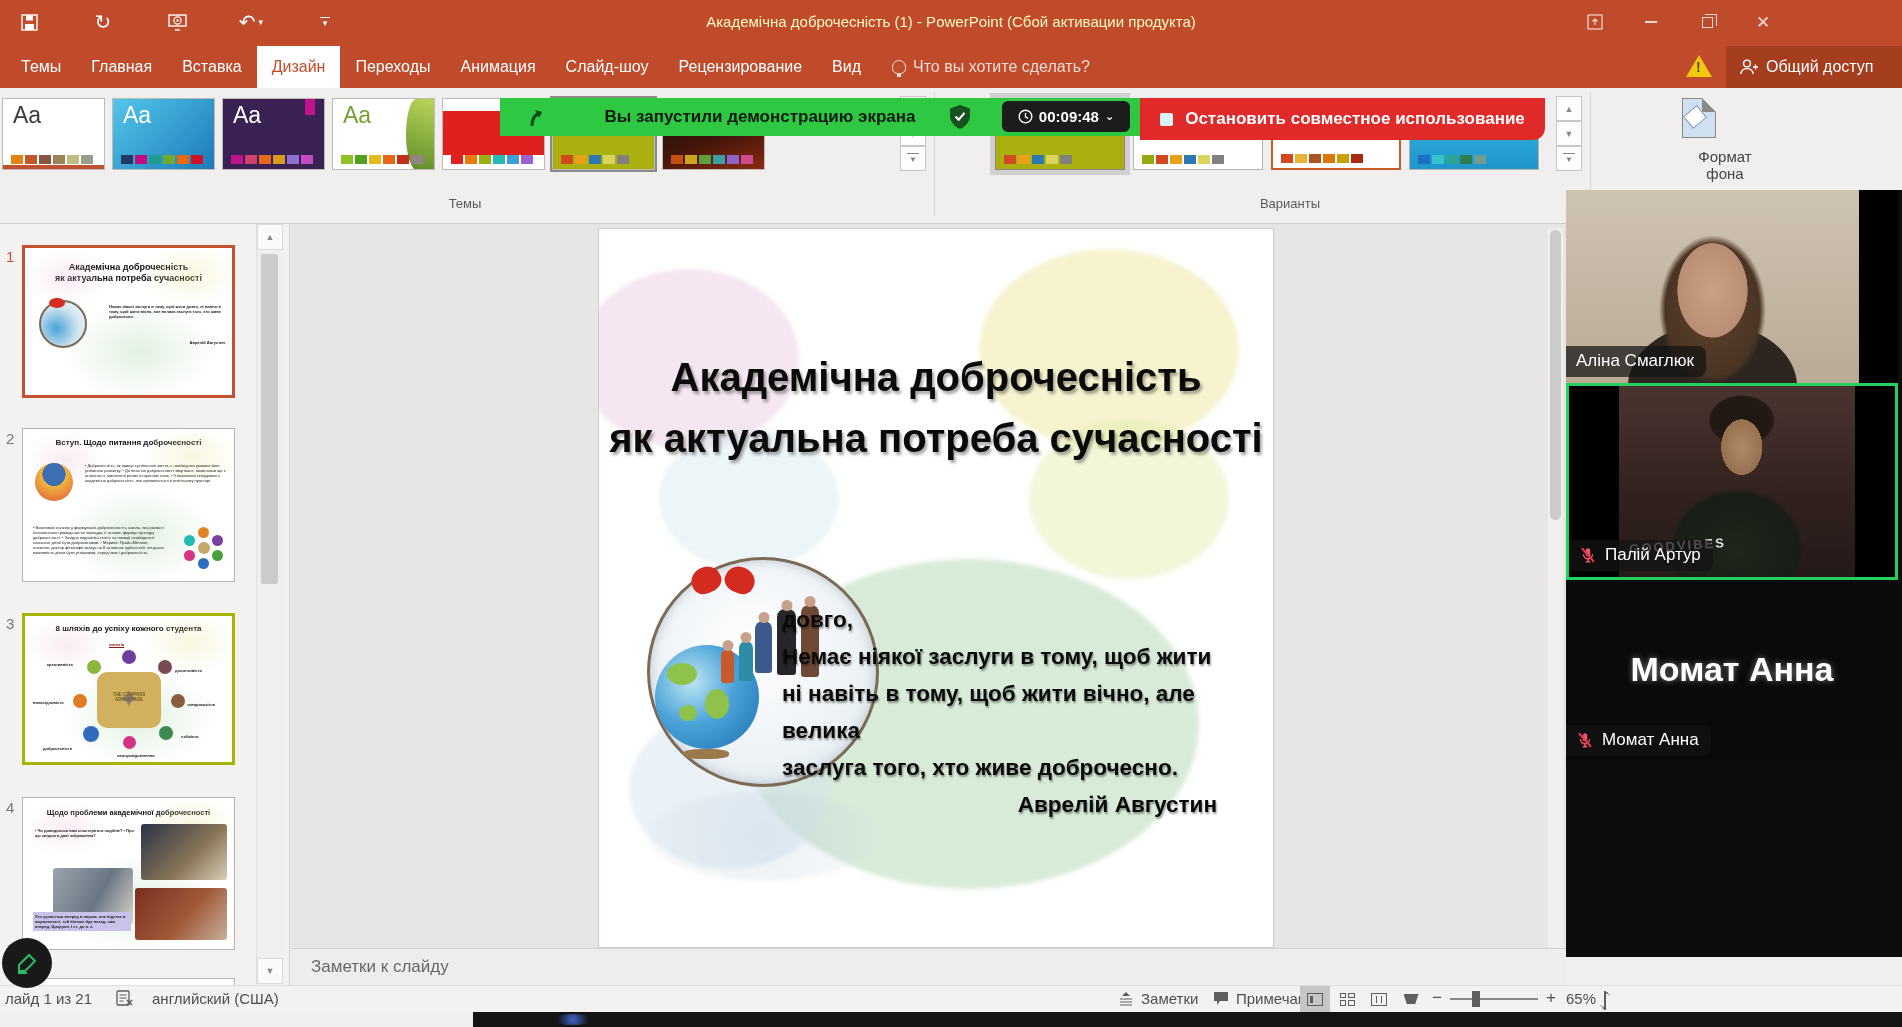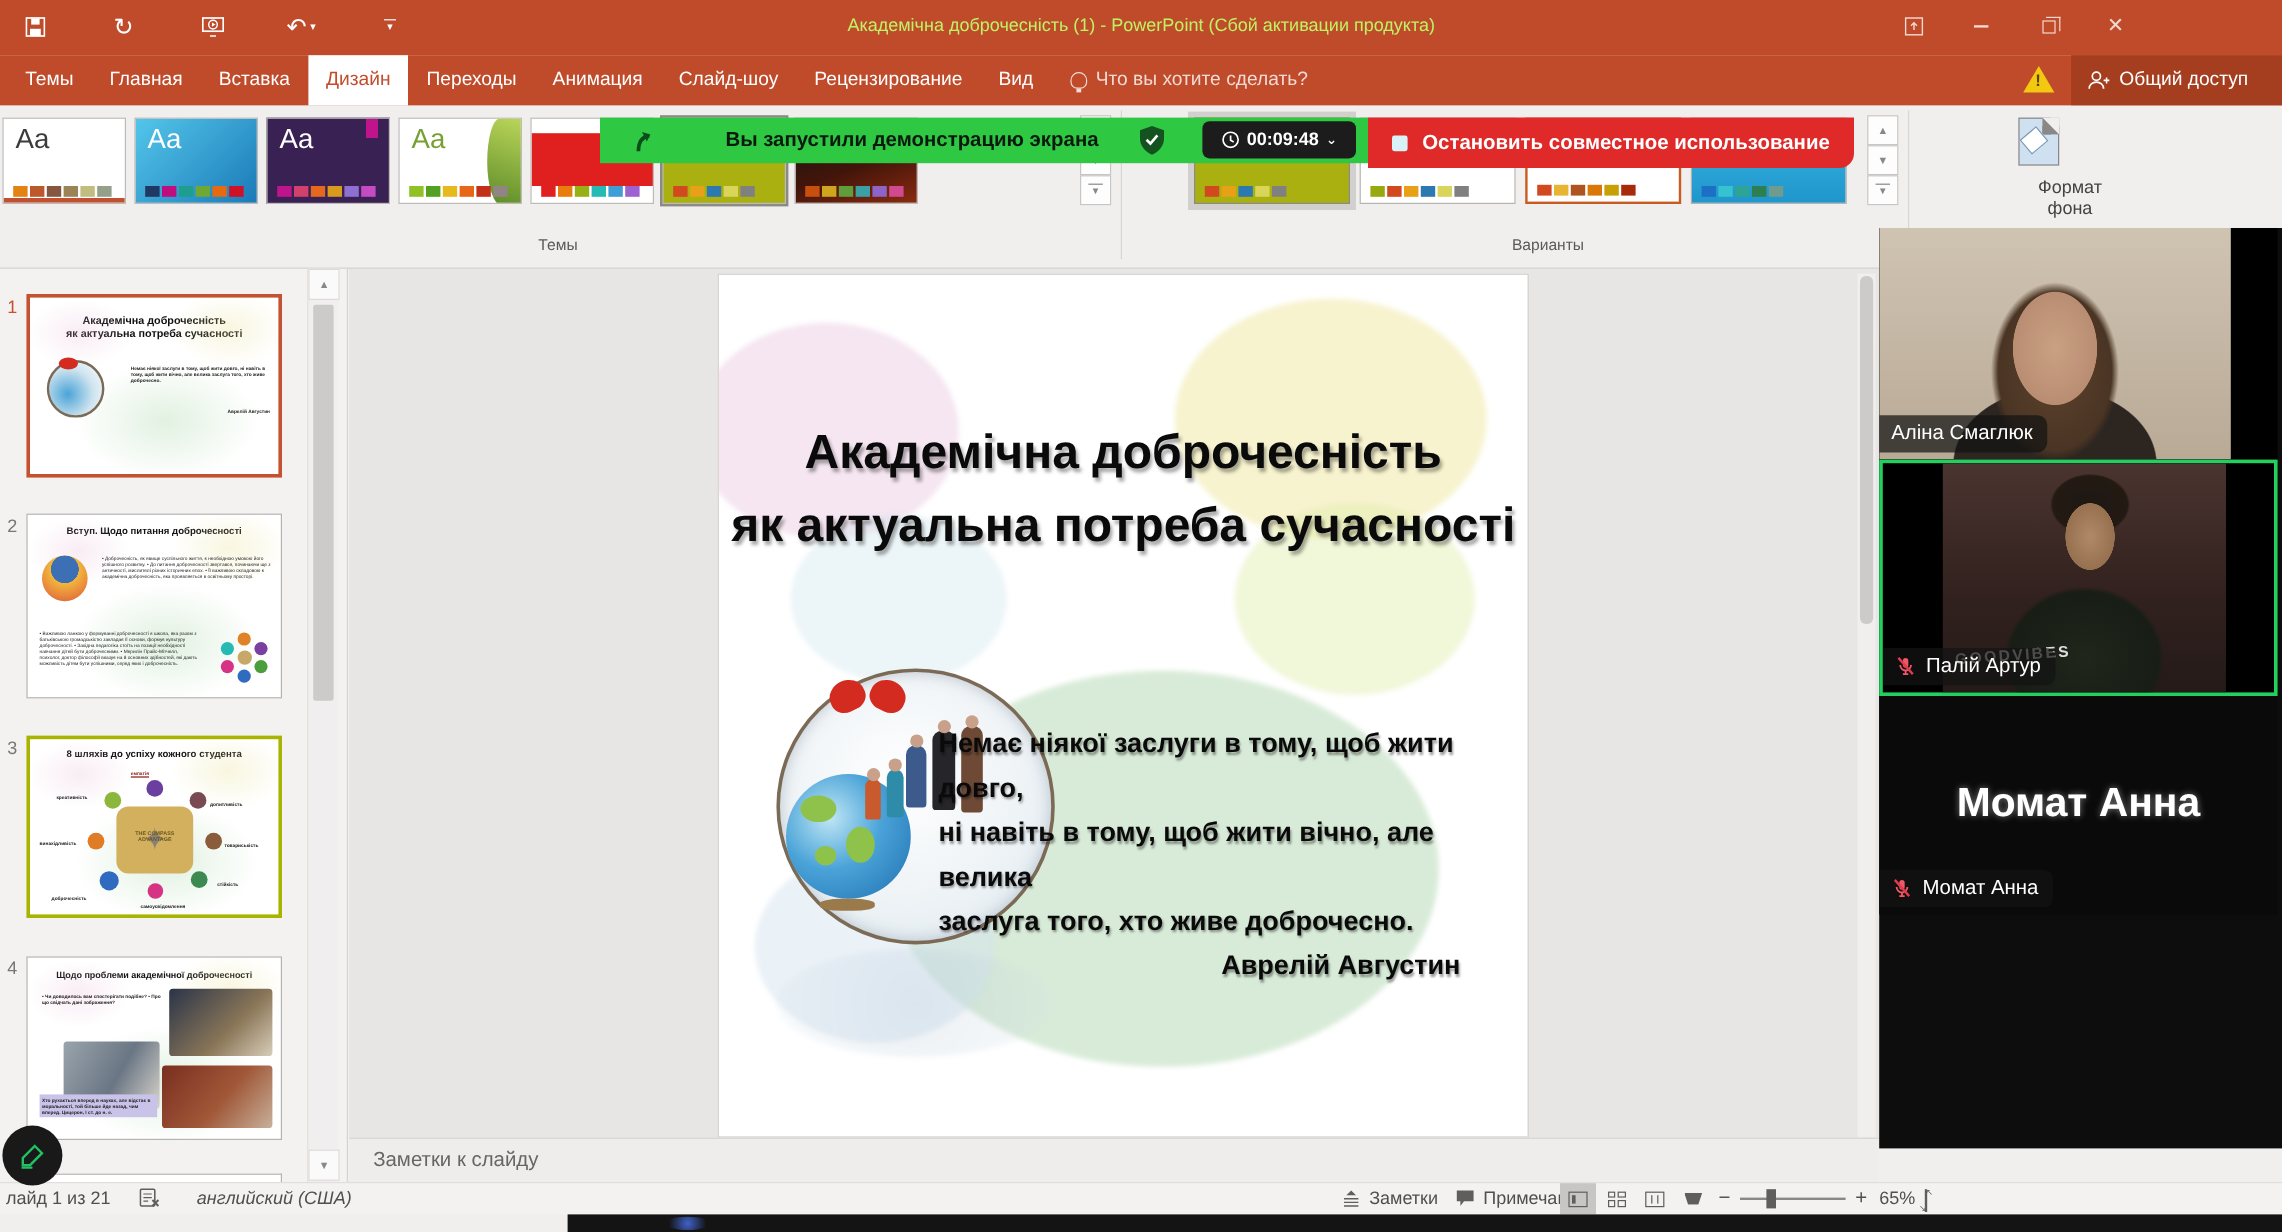--- a/index.html
+++ b/index.html
@@ -4,21 +4,21 @@
 <style>
   * { margin:0; padding:0; box-sizing:border-box; }
   html,body { width:1902px; height:1027px; overflow:hidden; background:#fff;
     font-family:"Liberation Sans","DejaVu Sans",sans-serif; }
   .screen { position:relative; width:1902px; height:1027px; background:#f1efee; }
 
   
   .titlebar { position:absolute; left:0; top:0; width:1902px; height:46px; background:#bf4b2b; }
   .qat { position:absolute; left:14px; top:7px; display:flex; gap:44px; align-items:center; color:#fff; }
   .qat .qbtn { width:30px; height:30px; display:flex; align-items:center; justify-content:center; }
-  .title-text { position:absolute; left:0; right:0; top:13px; text-align:center; color:#bef264; font-size:15px; }
+  .title-text { position:absolute; left:0; right:0; top:13px; text-align:center; color:#fef9c3; font-size:15px; }
   .winbtns { position:absolute; top:8px; left:1580px; display:flex; gap:26px; color:#f3d9d0; }
   .winbtn { width:30px; height:28px; display:flex; align-items:center; justify-content:center; font-size:14px; }
   .restore-glyph { width:11px; height:11px; border:1.5px solid #f3d9d0; position:relative; }
   .restore-glyph:before { content:""; position:absolute; left:2px; top:-4px; width:11px; height:11px; border:1.5px solid #f3d9d0; border-bottom:none; border-left:none; }
   .min-glyph { width:12px; height:1.5px; background:#f3d9d0; }
 
   
   .tabrow { position:absolute; left:0; top:46px; width:1902px; height:42px; background:#bf4b2b; }
   .tabs { position:absolute; left:6px; top:0; display:flex; height:42px; align-items:stretch; }
   .tab { padding:0 15px; line-height:42px; color:#fff; font-size:16px; white-space:nowrap; }
@@ -540,22 +540,22 @@
         <div class="kid" style="left:130px;top:52px;width:19px;height:66px;background:#26262a;"></div>
         <div class="kid" style="left:154px;top:48px;width:18px;height:72px;background:#6e4a36;"></div>
         <div class="kid" style="left:92px;top:84px;width:14px;height:40px;background:#2e8ca8;"></div>
         <div class="kid" style="left:74px;top:92px;width:13px;height:34px;background:#c95a2e;"></div>
       </div>
       <div class="grefl">
           <div class="ring2"></div>
         </div>
 
       <div class="quote">
+        <div>довго,</div>
         <div>Немає ніякої заслуги в тому, щоб жити</div>
-        <div>довго,</div>
         <div>ні навіть в тому, щоб жити вічно, але велика</div>
         <div>заслуга того, хто живе доброчесно.</div>
         <div class="attr">Аврелій Августин</div>
       </div>
     </div>
     <div class="ed-scroll">
         <i></i>
       </div>
   </div>
 
@@ -565,21 +565,21 @@
 
   <div class="statusbar">
     <span class="item" style="left:5px;">лайд 1 из 21</span>
     <span class="item" style="left:116px;top:3px;">
       <svg width="18" height="18" viewBox="0 0 18 18">
           <rect x="1" y="2" width="12" height="14" rx="1" fill="none" stroke="#605e5c" stroke-width="1.3"></rect>
           <path d="M3.5 6h7M3.5 9h7M3.5 12h4" stroke="#605e5c" stroke-width="1"></path>
           <path d="M11 11l5 5M16 11l-5 5" stroke="#605e5c" stroke-width="1.6"></path>
         </svg>
     </span>
-    <span class="item" style="left:164px;font-style:italic;">английский (США)</span>
+    <span class="item" style="left:152px;">английский (США)</span>
 
     <span class="item" style="left:1118px;top:5px;">
       <svg width="16" height="15" viewBox="0 0 16 15">
           <path d="M8 1l4 4H4z" fill="#605e5c"></path>
           <path d="M2 8h12M2 11h12M2 14h12" stroke="#605e5c" stroke-width="1.2"></path>
         </svg>
     </span>
     <span class="item" style="left:1141px;">Заметки</span>
     <span class="item" style="left:1213px;top:5px;">
       <svg width="16" height="15" viewBox="0 0 16 15">

